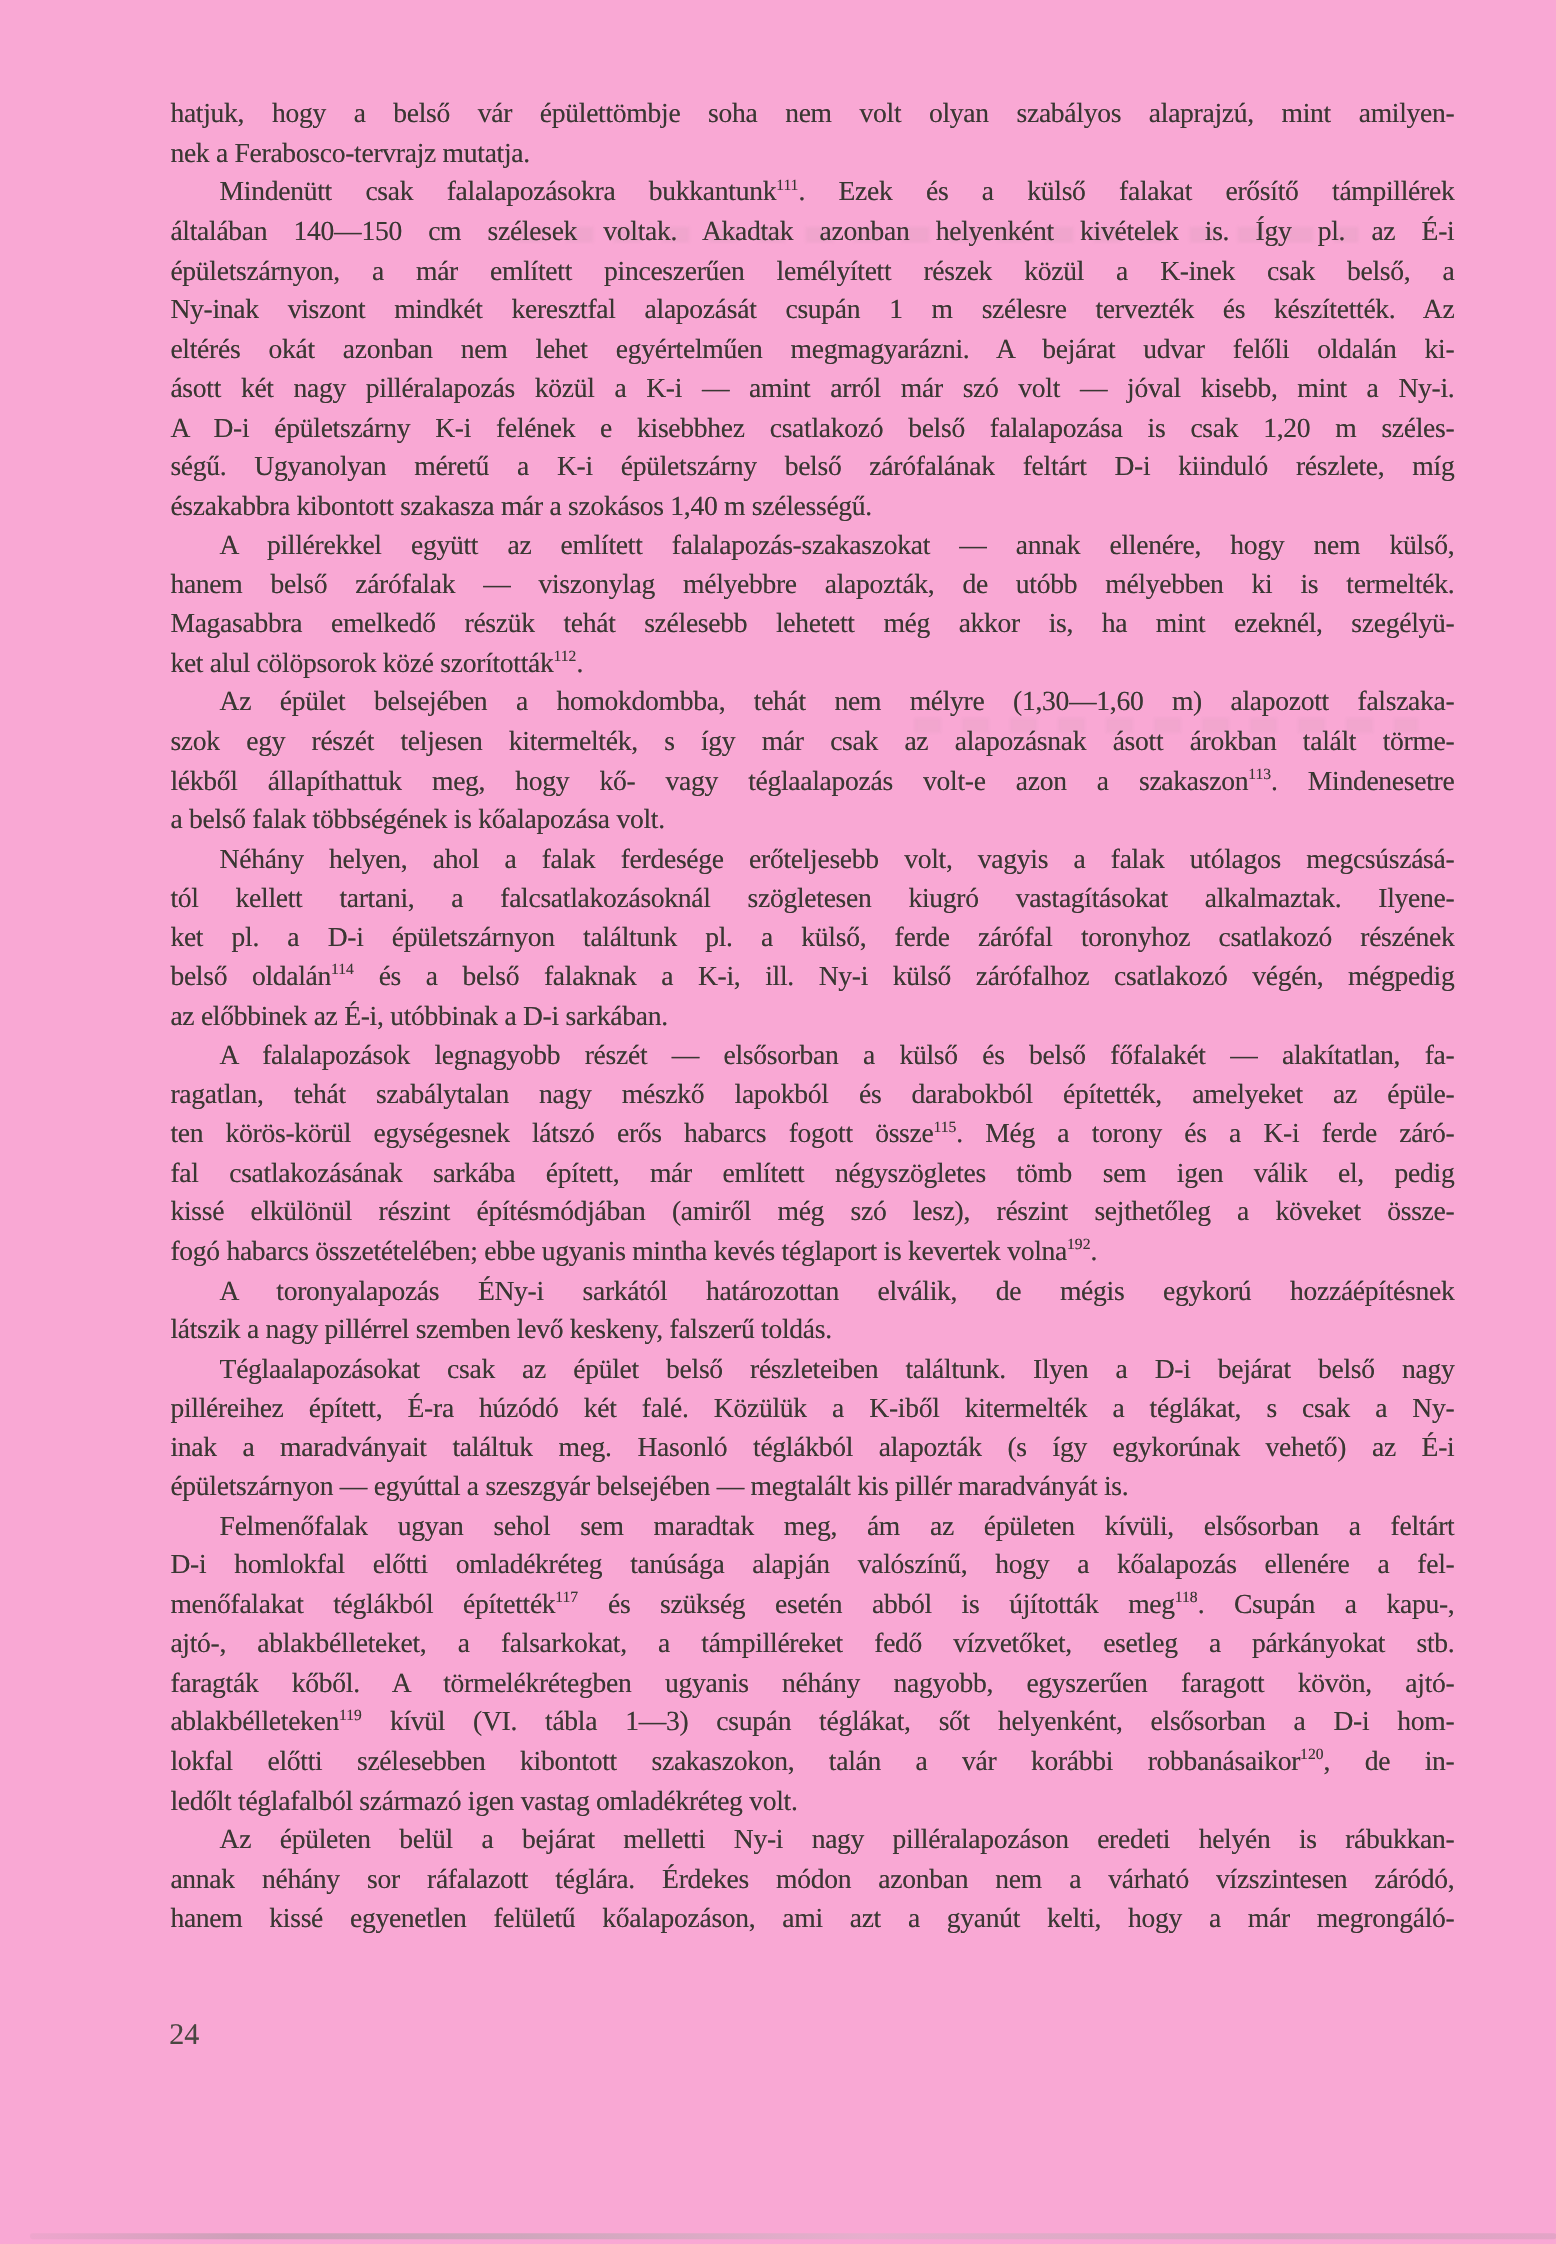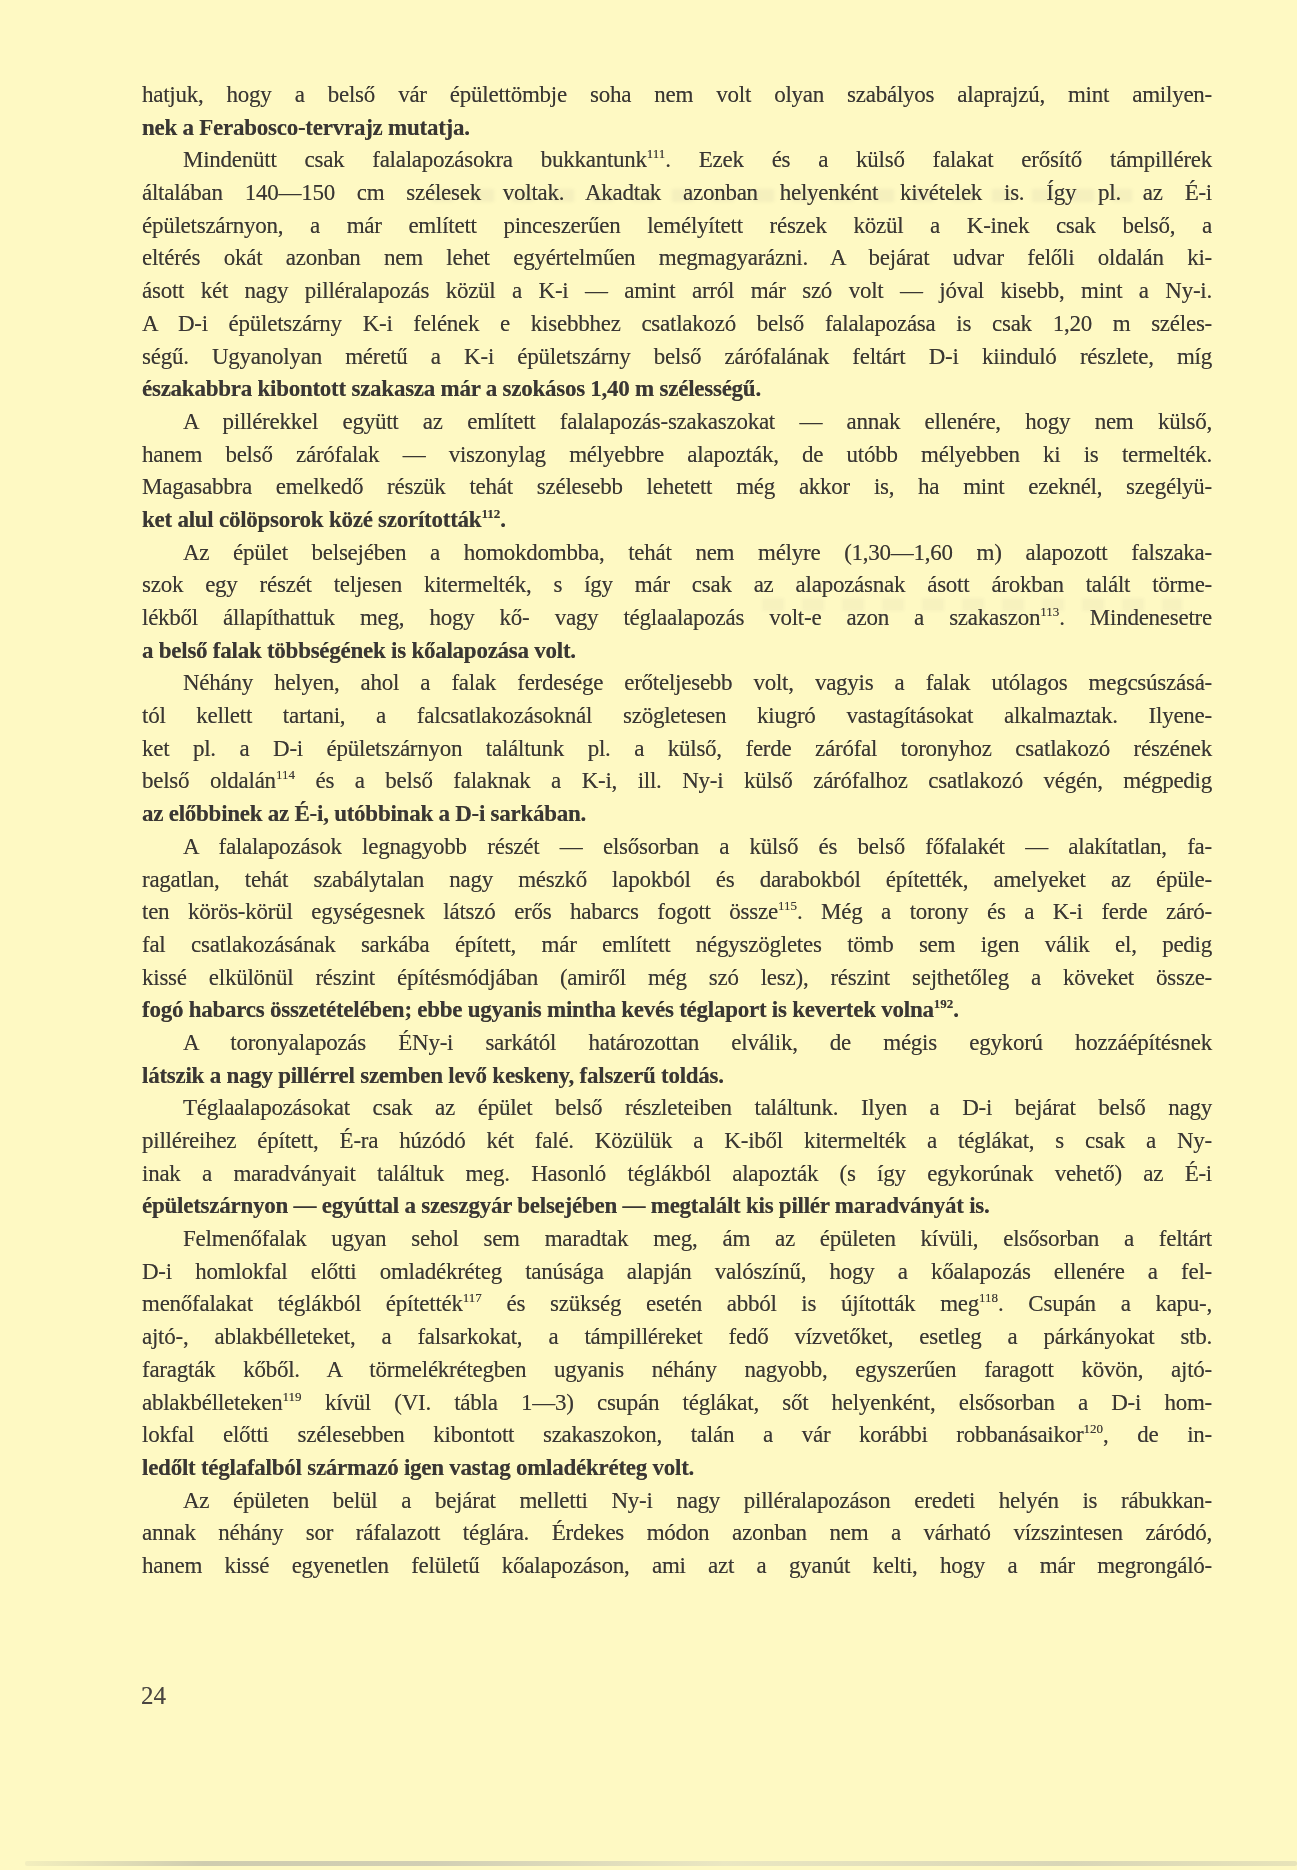--- a/index.html
+++ b/index.html
@@ -4,21 +4,21 @@
 <style>
   html, body {
     margin: 0;
     padding: 0;
     background: #fbfbf9;
   }
   .page {
     position: relative;
     width: 1297px;
     height: 1870px;
-    background: #fef9c3;
+    background: #f9a8d4;
     overflow: hidden;
     font-family: "Liberation Serif", "DejaVu Serif", serif;
   }
   
   .textblock {
     position: absolute;
     left: 142px;
     top: 79px;
     width: 1070px;
     font-size: 23px;
@@ -26,21 +26,21 @@
     letter-spacing: -0.25px;
     color: #3a3733;
     text-shadow: 0 0 0.5px rgba(58,55,51,0.55); 
   }
   .para { margin: 0; padding: 0; }
   .line {
     height: 32.7px;
     text-align: justify;
     text-align-last: justify;
   }
-  .line.last { text-align-last: left; font-weight: bold; }
+  .line.last { text-align-last: left; }
   .para.indent .line.first { text-indent: 41px; }
   sup.fn {
     font-size: 13px;
     line-height: 0;
     letter-spacing: 0;
     position: relative;
     top: -9px;
     vertical-align: baseline;
   }
   .pagenum {
@@ -90,20 +90,21 @@
 
   <div class="textblock">
       <div class="para">
         <div class="line first">hatjuk, hogy a belső vár épülettömbje soha nem volt olyan szabályos alaprajzú, mint amilyen-</div>
         <div class="line last">nek a Ferabosco-tervrajz mutatja.</div>
       </div>
       <div class="para indent">
         <div class="line first">Mindenütt csak falalapozásokra bukkantunk<sup class="fn">111</sup>. Ezek és a külső falakat erősítő támpillérek</div>
         <div class="line">általában 140—150 cm szélesek voltak. Akadtak azonban helyenként kivételek is. Így pl. az É-i</div>
         <div class="line">épületszárnyon, a már említett pinceszerűen lemélyített részek közül a K-inek csak belső, a</div>
+        <div class="line">Ny-inak viszont mindkét keresztfal alapozását csupán 1 m szélesre tervezték és készítették. Az</div>
         <div class="line">eltérés okát azonban nem lehet egyértelműen megmagyarázni. A bejárat udvar felőli oldalán ki-</div>
         <div class="line">ásott két nagy pilléralapozás közül a K-i — amint arról már szó volt — jóval kisebb, mint a Ny-i.</div>
         <div class="line">A D-i épületszárny K-i felének e kisebbhez csatlakozó belső falalapozása is csak 1,20 m széles-</div>
         <div class="line">ségű. Ugyanolyan méretű a K-i épületszárny belső zárófalának feltárt D-i kiinduló részlete, míg</div>
         <div class="line last">északabbra kibontott szakasza már a szokásos 1,40 m szélességű.</div>
       </div>
       <div class="para indent">
         <div class="line first">A pillérekkel együtt az említett falalapozás-szakaszokat — annak ellenére, hogy nem külső,</div>
         <div class="line">hanem belső zárófalak — viszonylag mélyebbre alapozták, de utóbb mélyebben ki is termelték.</div>
         <div class="line">Magasabbra emelkedő részük tehát szélesebb lehetett még akkor is, ha mint ezeknél, szegélyü-</div>

